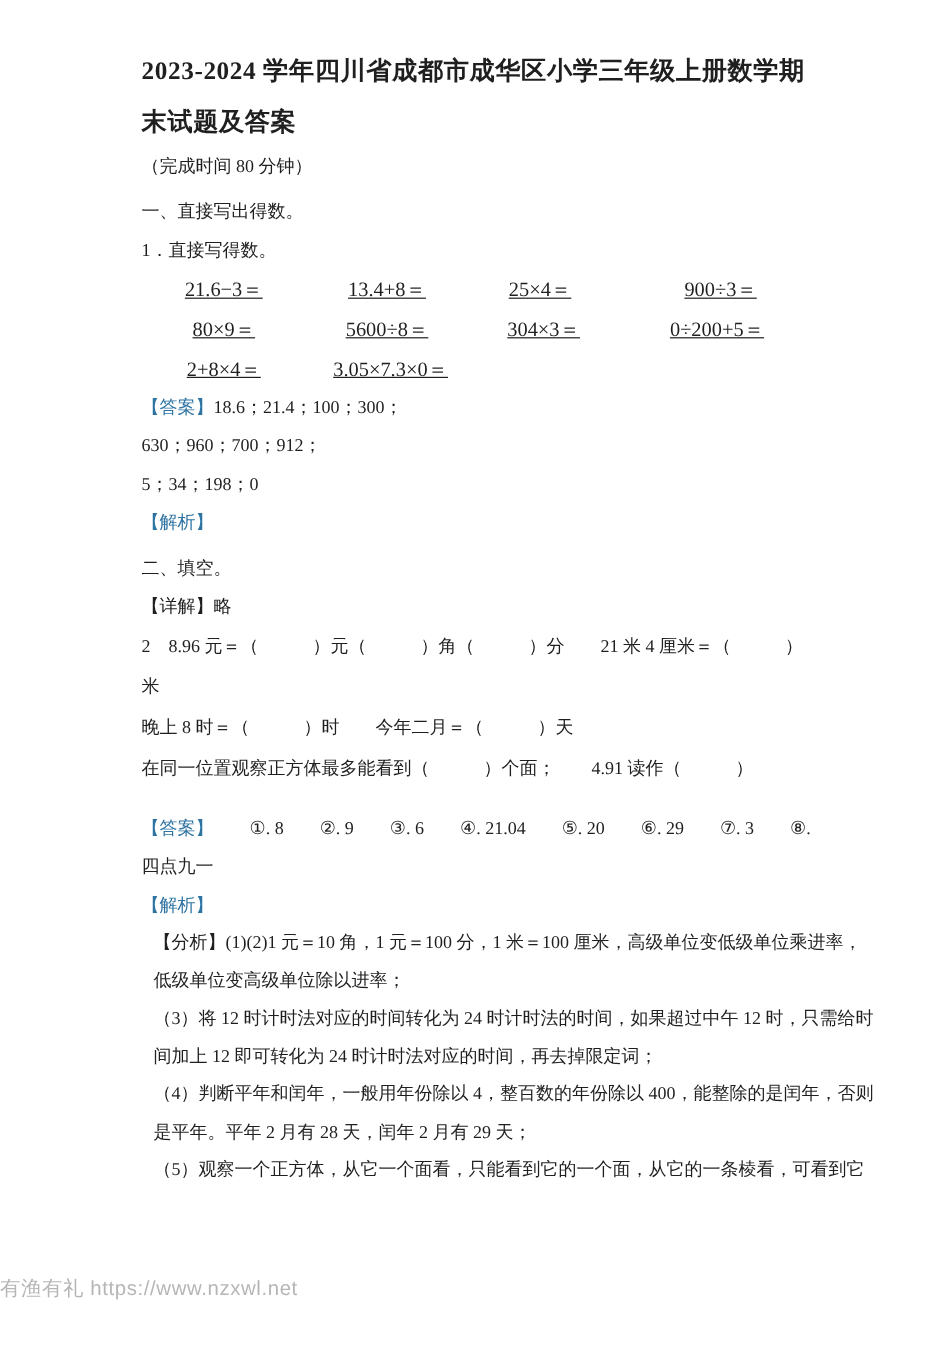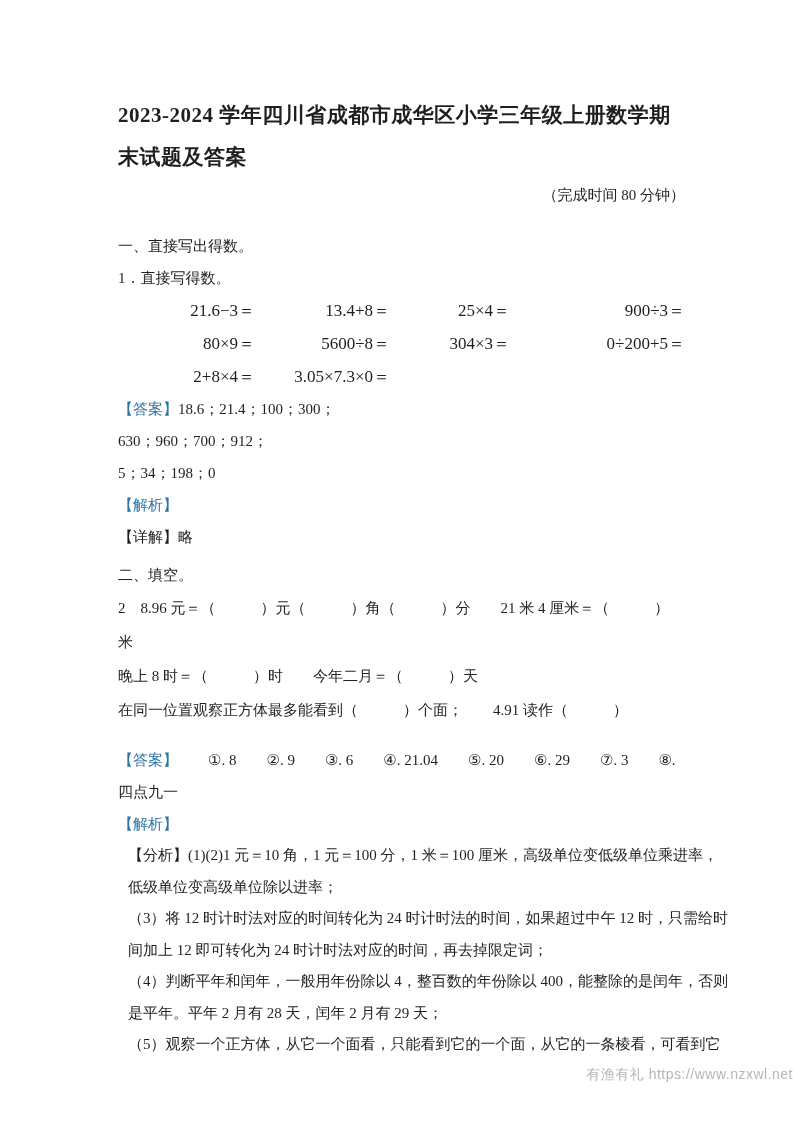--- a/index.html
+++ b/index.html
@@ -2,66 +2,66 @@
 <html><head>
 <meta charset="utf-8">
 <style>
   html, body { margin: 0; padding: 0; background: #ffffff; }
   .page {
     position: relative;
     width: 793px;
     height: 1122px;
     background: #ffffff;
     box-sizing: border-box;
-    padding: 94px 108px 0 118px;
+    padding: 38px 108px 0 118px;
     color: #1f1f1f;
     font-family: "Liberation Serif", "DejaVu Serif", serif;
     overflow: hidden;
   }
   .title {
     font-size: 21px;
     font-weight: bold;
     line-height: 42px;
     letter-spacing: 0.5px;
     margin: 0;
   }
   .subtitle {
-    text-align: right;
+    text-align: left;
     font-size: 15px;
     line-height: 22px;
     margin-top: 6px;
   }
   .doc-line {
     font-size: 15px;
     line-height: 32px;
     white-space: nowrap;
   }
-  .sec-heading { margin-top: 24px; }
+  .sec-heading { margin-top: 11px; }
   .sec2-heading { margin-top: 6px; }
   .math-grid {
     display: grid;
     grid-template-columns: 137px 135px 120px 1fr;
     font-size: 17px;
     line-height: 33px;
     white-space: nowrap;
   }
-  .math-grid .cell { text-align: right; }
+  .math-grid .cell { text-align: center; text-decoration: underline; }
   .math-grid .c4 { padding-left: 6px; }
   .blue-label { color: #2e74a3; }
   .fill-line { line-height: 34px; }
   .answer2-line { margin-top: 17px; }
   .answer2-label { margin-right: 30px; }
   .analysis-line { line-height: 31.5px; margin-left: 10px; }
   .footer {
     position: absolute;
     left: 0;
     right: 0;
     top: 1064px;
-    text-align: right;
-    font-size: 14px;
+    text-align: left;
+    font-size: 17px;
     line-height: 20px;
     color: #b6b6b6;
     font-family: "Liberation Sans", "DejaVu Sans", sans-serif;
     letter-spacing: 0.5px;
   }
 </style>
 </head>
 <body>
 
 <div class="page">
@@ -91,25 +91,25 @@
 
   <div class="doc-line">
     <span class="blue-label">【答案】</span><span>18.6；21.4；100；300；</span>
   </div>
   <div class="doc-line">630；960；700；912；</div>
   <div class="doc-line">5；34；198；0</div>
 
   <div class="doc-line">
     <span class="blue-label">【解析】</span>
   </div>
+  <div class="doc-line sec2-heading">二、填空。</div>
+
   <div class="doc-line">
     <span>【详解】</span><span>略</span>
   </div>
-
-  <div class="doc-line sec2-heading">二、填空。</div>
 
   <div class="doc-line fill-line">2　8.96 元＝（　　　）元（　　　）角（　　　）分　　21 米 4 厘米＝（　　　）</div>
   <div class="doc-line fill-line">米</div>
   <div class="doc-line fill-line">晚上 8 时＝（　　　）时　　今年二月＝（　　　）天</div>
   <div class="doc-line fill-line">在同一位置观察正方体最多能看到（　　　）个面；　　4.91 读作（　　　）</div>
 
   <div class="doc-line answer2-line">
     <span class="blue-label answer2-label">【答案】</span><span>①. 8　　②. 9　　③. 6　　④. 21.04　　⑤. 20　　⑥. 29　　⑦. 3　　⑧.</span>
   </div>
   <div class="doc-line">四点九一</div>

